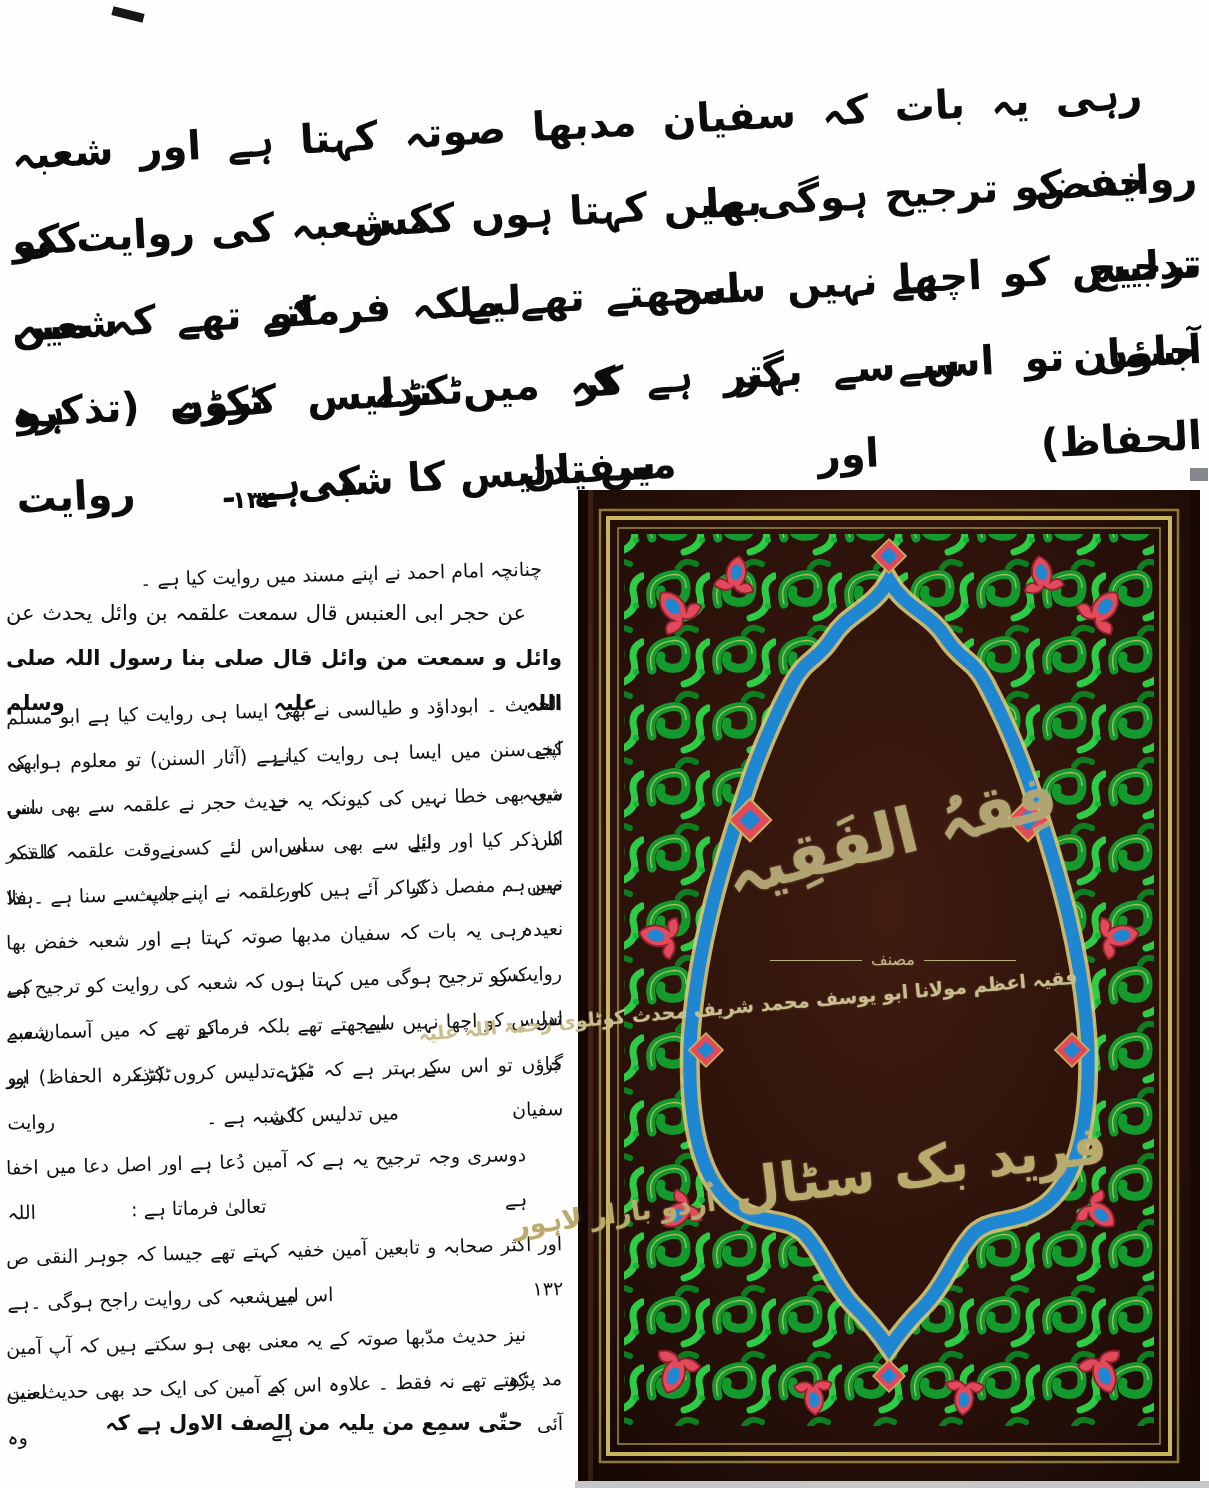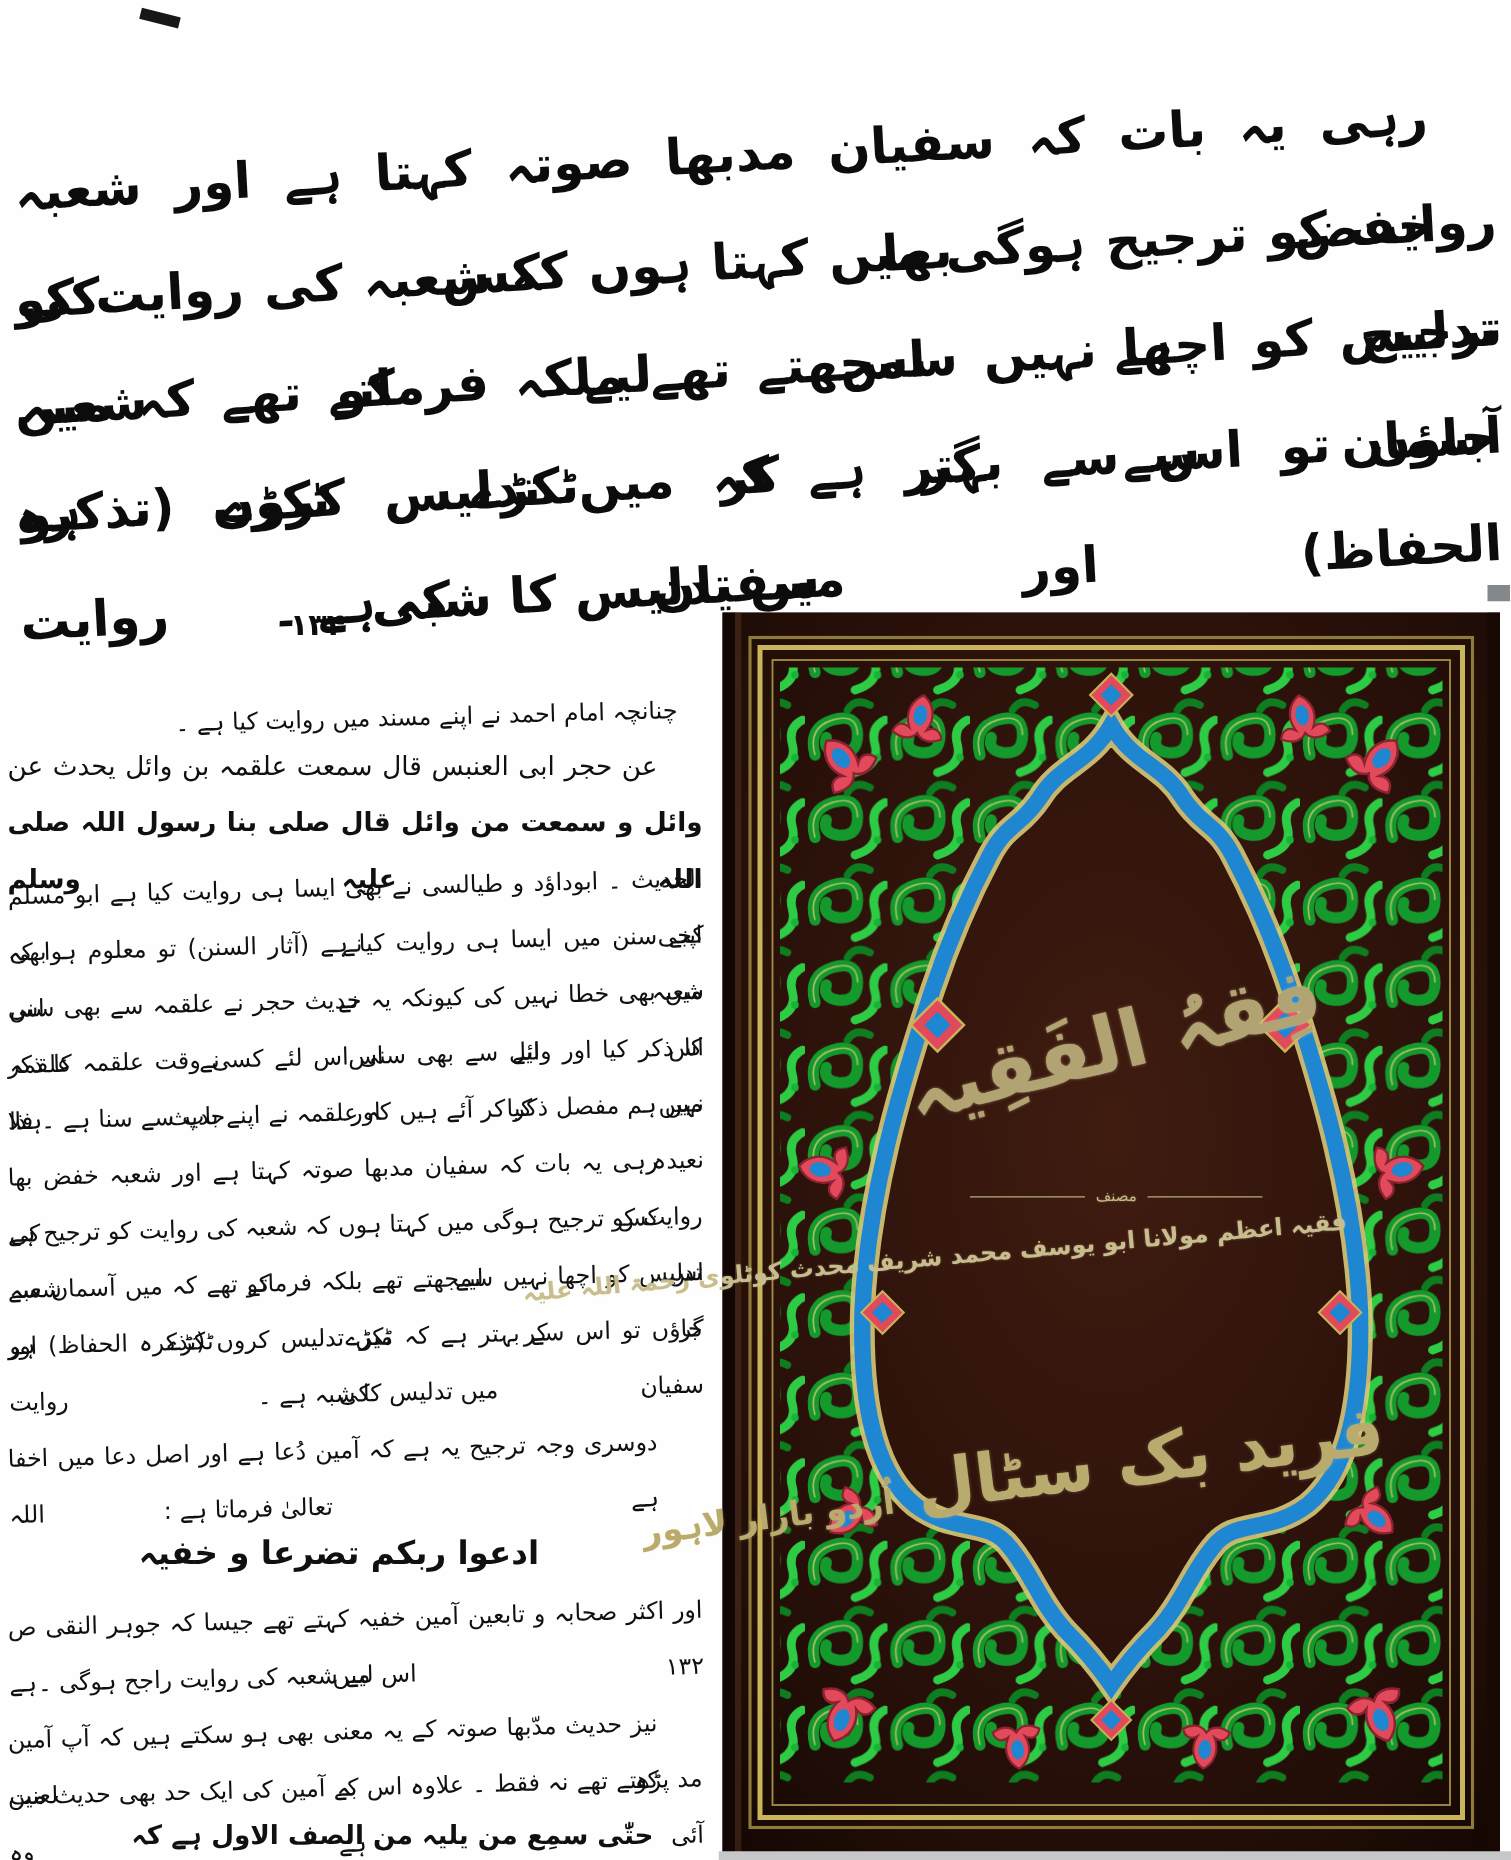--- a/index.html
+++ b/index.html
@@ -60,21 +60,21 @@
   .cover-title{
     position:absolute;left:128px;top:308px;width:370px;
     text-align:center;white-space:nowrap;
     font-size:62px;font-weight:bold;color:#b2a472;
     transform:rotate(-14deg);
     text-shadow:0 0 3px rgba(240,230,170,.35), 0 0 1px rgba(255,250,200,.5);
     letter-spacing:1px;
   }
   .cover-musannif{
     position:absolute;left:165px;top:460px;width:300px;
-    text-align:center;font-size:12px;color:#c3b88c;white-space:nowrap;
+    text-align:center;font-size:16px;color:#c3b88c;white-space:nowrap;
     text-shadow:0 0 2px rgba(240,230,170,.3);
   }
   .cover-musannif .dline{
     display:inline-block;width:92px;height:0;border-top:1.5px solid #b7ab80;
     vertical-align:middle;margin:0 9px;
   }
   .cover-author{
     position:absolute;left:120px;top:492px;width:380px;
     text-align:center;white-space:nowrap;
     font-size:19px;font-weight:bold;color:#c8bd8f;
@@ -119,21 +119,20 @@
       <div class="col-line">میں بھی خطا نہیں کی کیونکہ یہ حدیث حجر نے علقمہ سے بھی سنی اس لیے اس نے علقمہ</div>
       <div class="col-line">کا ذکر کیا اور وائل سے بھی سنی اس لئے کسی وقت علقمہ کا ذکر نہیں کیا اور حدیث ہذا</div>
       <div class="col-line">میں ہم مفصل ذکر کر آئے ہیں کہ علقمہ نے اپنے باپ سے سنا ہے ۔ فلا نعیدہ</div>
       <div class="col-line opening">رہی یہ بات کہ سفیان مدبھا صوتہ کہتا ہے اور شعبہ خفض بھا کس کی</div>
       <div class="col-line">روایت کو ترجیح ہوگی میں کہتا ہوں کہ شعبہ کی روایت کو ترجیح ہے اس لیے کو شعبہ</div>
       <div class="col-line">تدلیس کو اچھا نہیں سمجھتے تھے بلکہ فرماتے تھے کہ میں آسمان سے گر کر ٹکڑے ٹکڑے ہو</div>
       <div class="col-line">جاؤں تو اس سے بہتر ہے کہ میں تدلیس کروں (تذکرہ الحفاظ) اور سفیان کی روایت</div>
       <div class="col-line end-mid">میں تدلیس کا شبہ ہے ۔</div>
       <div class="col-line opening">دوسری وجہ ترجیح یہ ہے کہ آمین دُعا ہے اور اصل دعا میں اخفا ہے اللہ</div>
       <div class="col-line left-note">تعالیٰ فرماتا ہے :</div>
-      <div class="col-line verse">ادعوا ربکم تضرعا و خفیہ</div>
       <div class="col-line">اور اکثر صحابہ و تابعین آمین خفیہ کہتے تھے جیسا کہ جوہر النقی ص ۱۳۲ میں ہے</div>
       <div class="col-line end-left">اس لیے شعبہ کی روایت راجح ہوگی ۔</div>
       <div class="col-line opening">نیز حدیث مدّبھا صوتہ کے یہ معنی بھی ہو سکتے ہیں کہ آپ آمین کو بہ لعنت</div>
       <div class="col-line">مد پڑھتے تھے نہ فقط ۔ علاوہ اس کے آمین کی ایک حد بھی حدیث میں آئی ہے وہ</div>
       <div class="col-line center-naskh">حتّٰی سمِع من یلیہ من الصف الاول ہے کہ</div>
     </div>
 
   <div class="book-cover">
     <svg viewBox="0 0 622 992" width="622" height="992">
       <defs>

